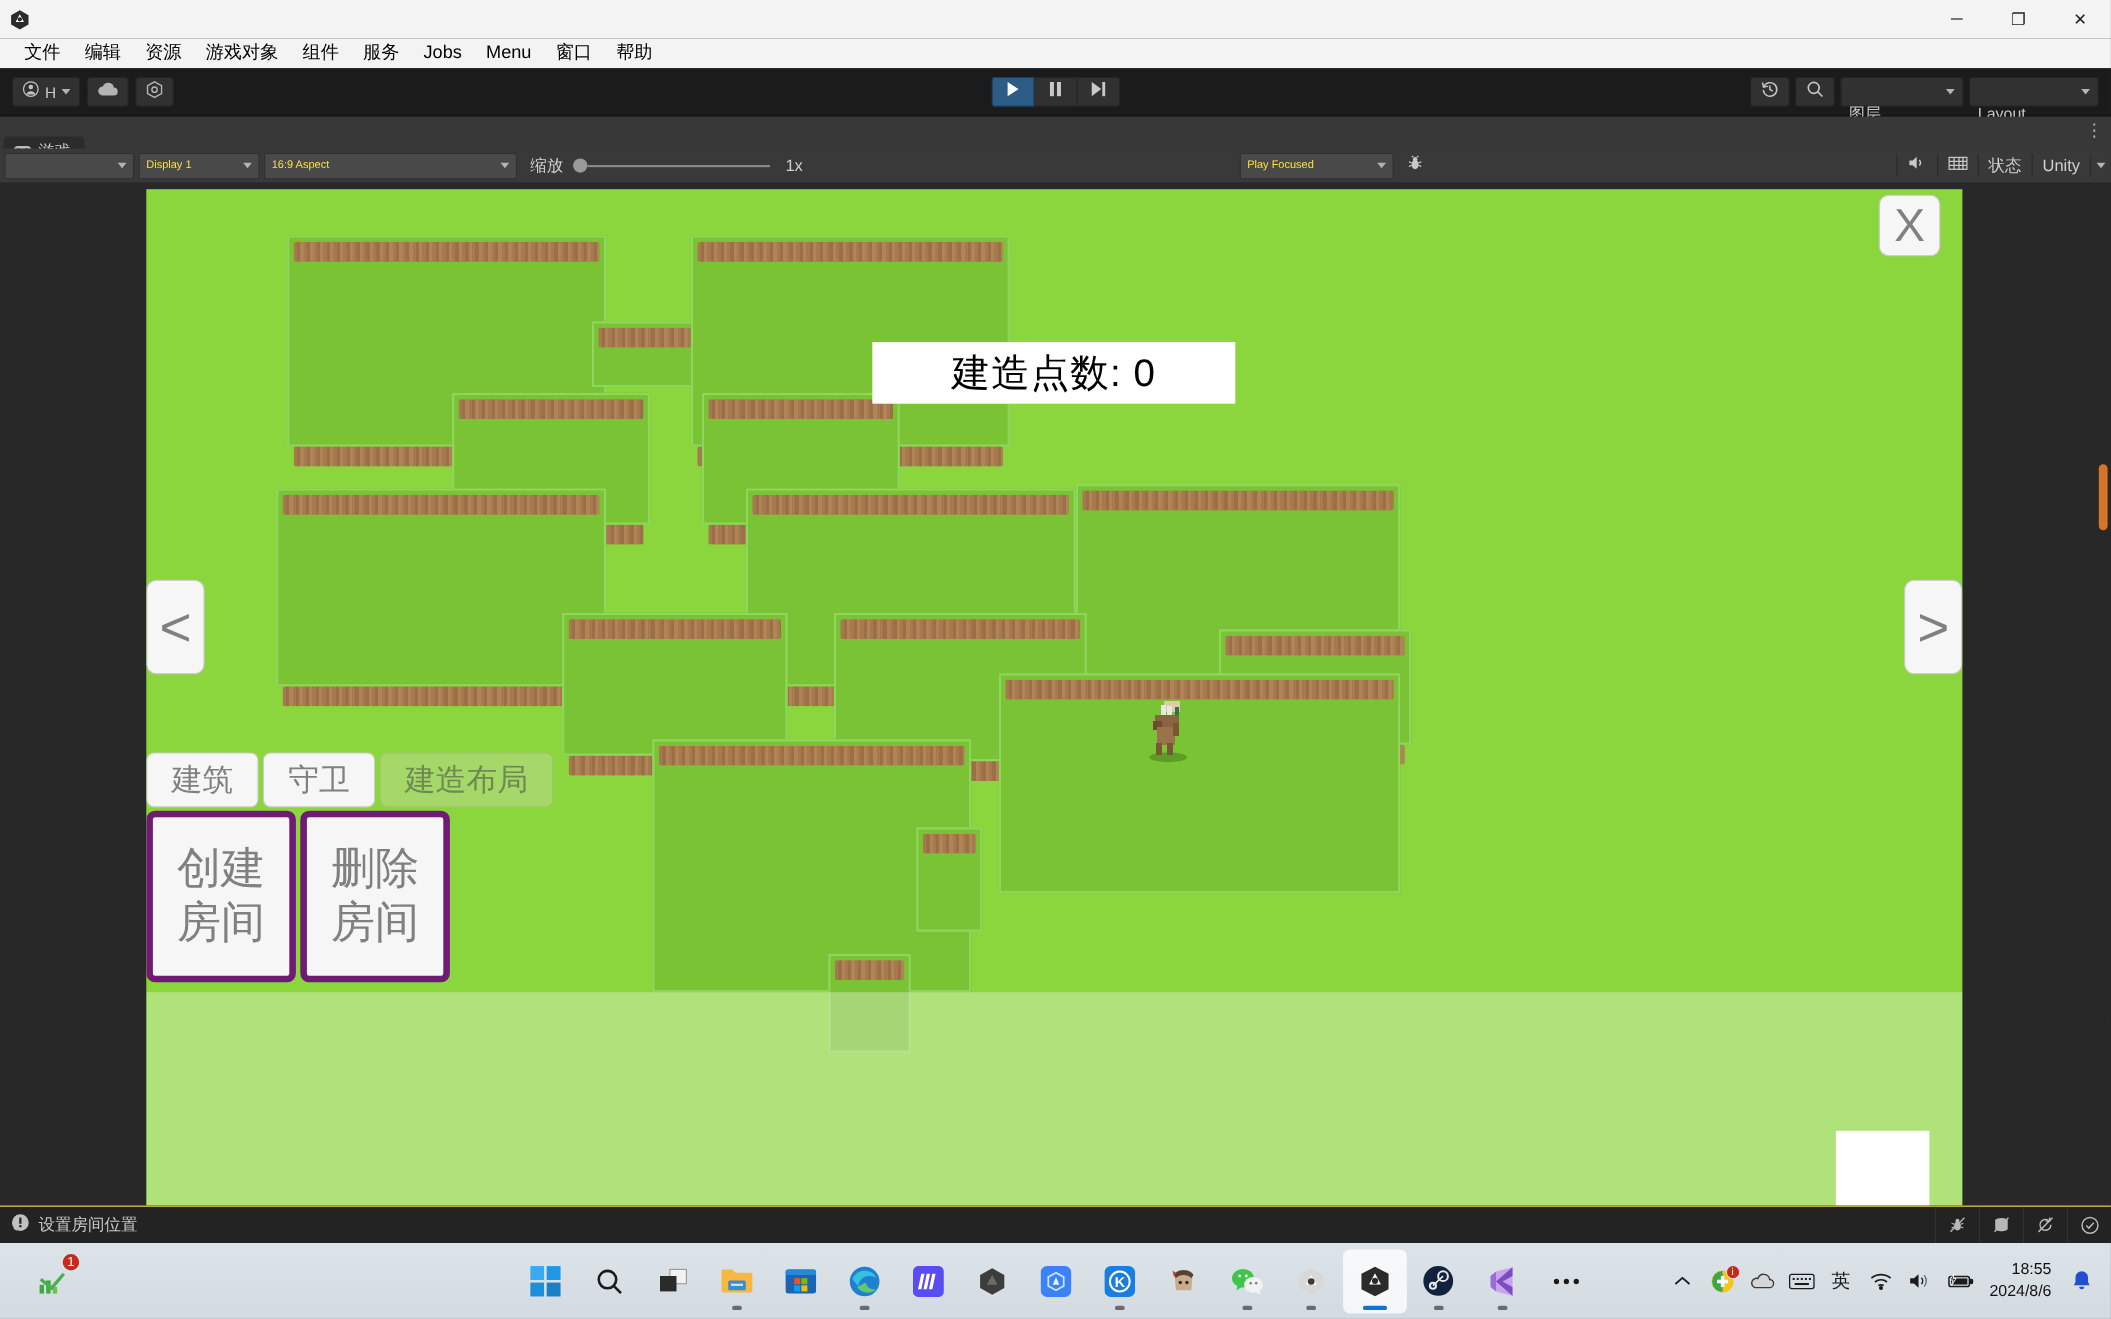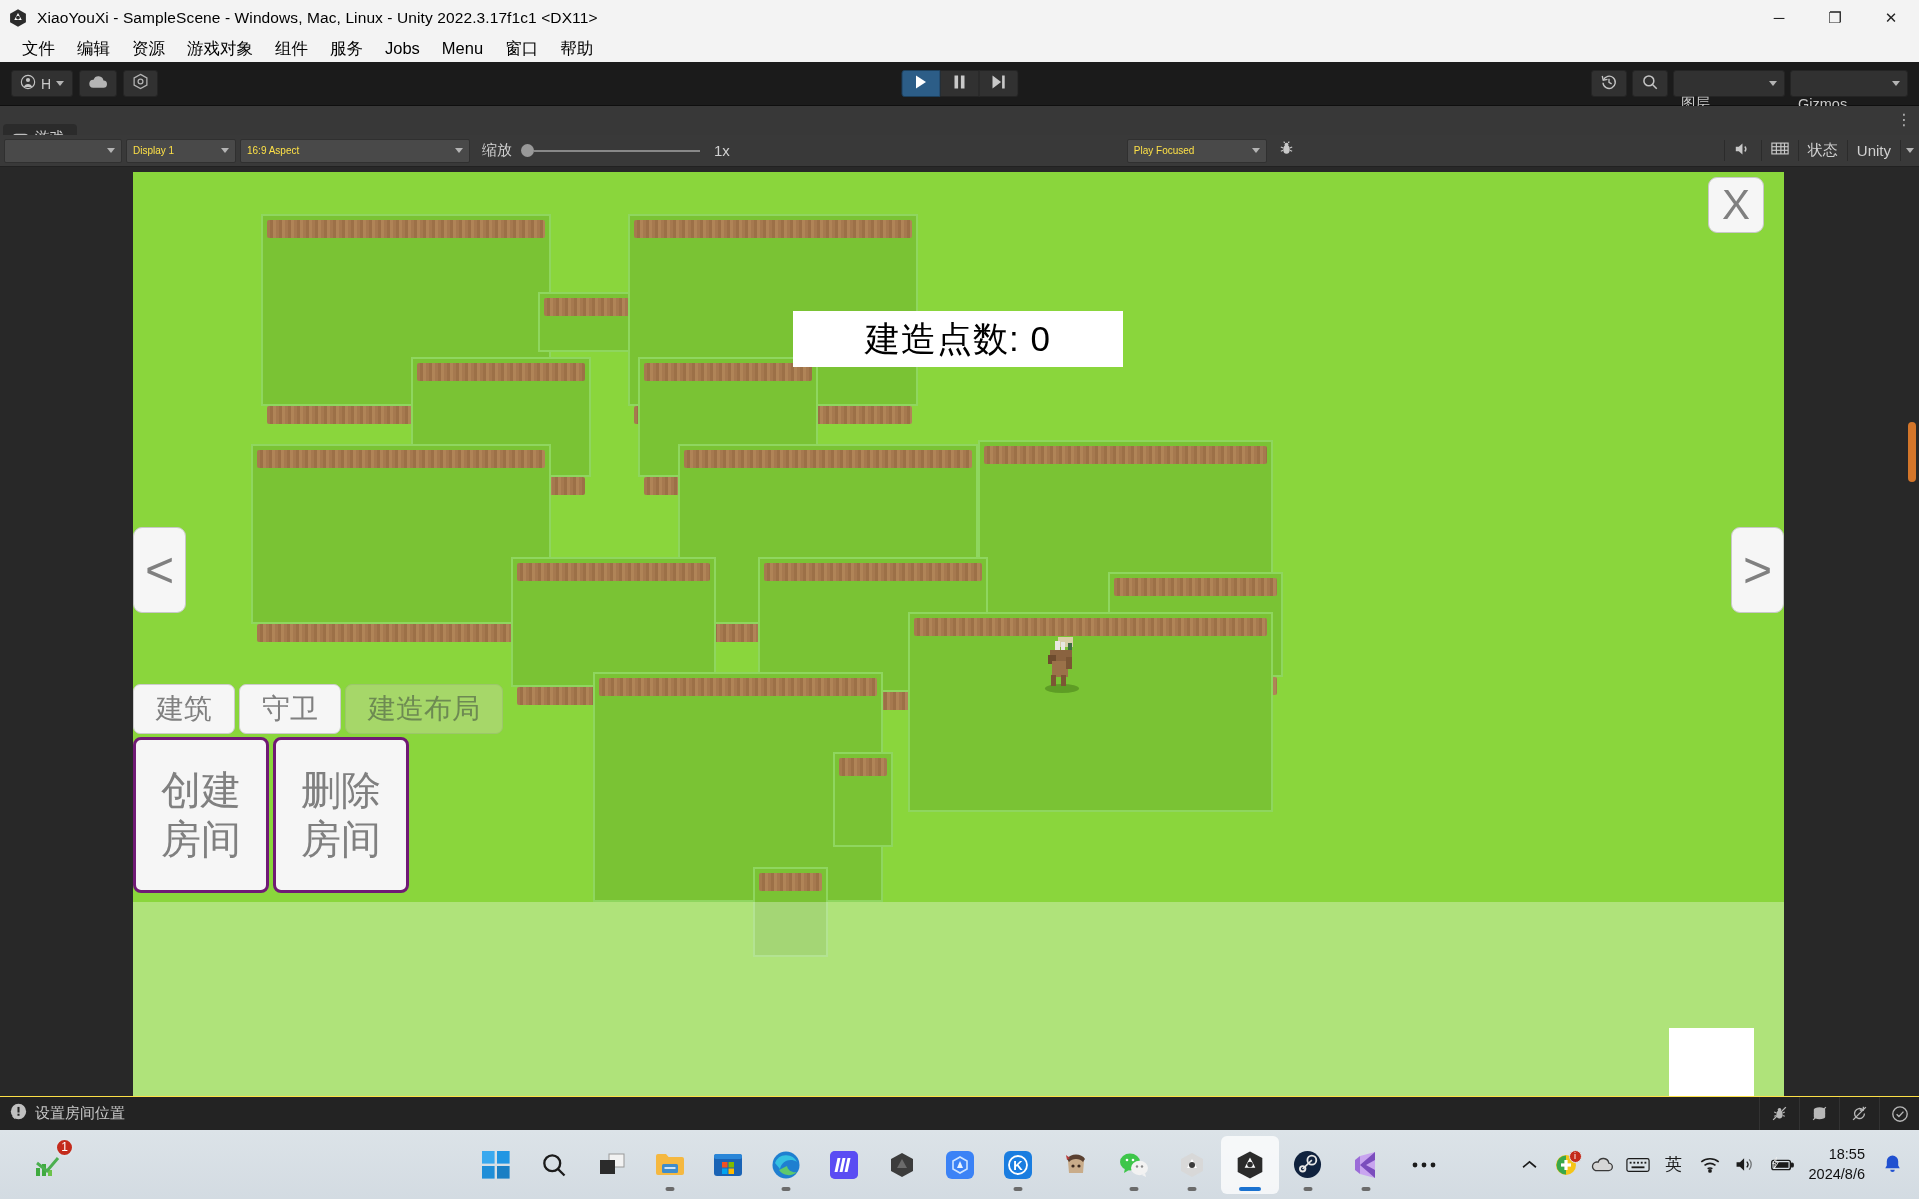--- a/index.html
+++ b/index.html
@@ -214,21 +214,21 @@
   }
   .tabbtn.active {
     background: rgba(175,215,120,0.75); border-color: #9cc76a;
     color: #6d8a52;
   }
   .room-btn-row {
     position: absolute; left: 0px; top: 565px; display: flex; gap: 4px;
   }
   .roombtn {
     width: 136px; height: 156px; background: #f6f6f6;
-    border: 3px solid #701a75; border-radius: 8px;
+    border: 6px solid #701a75; border-radius: 8px;
     display: flex; flex-direction: column; align-items: center;
     justify-content: center; color: #808080; font-size: 40px;
     line-height: 1.22;
   }
   .minimap-box {
     position: absolute; right: 30px; bottom: 0px;
     width: 85px; height: 72px; background: #ffffff;
   }
 
   
@@ -301,21 +301,20 @@
 <body>
 
 <div class="titlebar">
   <span class="titlebar-icon">
     <svg width="20" height="20" viewBox="0 0 24 24">
       <polygon points="12,1.5 21.5,7 21.5,17 12,22.5 2.5,17 2.5,7" fill="#2b2b2b"></polygon>
       <polygon points="12,6 16.5,14.5 7.5,14.5" fill="#ffffff"></polygon>
       <circle cx="12" cy="11.5" r="2.3" fill="#2b2b2b"></circle>
     </svg>
   </span>
-  <span class="titlebar-text">XiaoYouXi - SampleScene - Windows, Mac, Linux - Unity 2022.3.17f1c1 &lt;DX11&gt;</span>
   <div class="win-buttons">
     <div class="win-btn">─</div>
     <div class="win-btn">❐</div>
     <div class="win-btn close">✕</div>
   </div>
 </div>
 
 <div class="menubar">
   <div class="menu-item">文件</div>
   <div class="menu-item">编辑</div>
@@ -401,21 +400,21 @@
           <circle cx="10.5" cy="10.5" r="6.6"></circle>
             <line x1="15.3" y1="15.3" x2="21" y2="21"></line>
         </svg>
       </span>
     </div>
     <div class="tb-dropdown" style="min-width:112px">
       <span class="lbl">图层</span>
       <span class="caret"></span>
     </div>
     <div class="tb-dropdown" style="min-width:118px">
-      <span class="lbl">Gizmos</span>
+      <span class="lbl">Layout</span>
       <span class="caret"></span>
     </div>
   </div>
 </div>
 
 <div class="tabbar">
   <div class="tab">
     <span>
       <svg width="17" height="11" viewBox="0 0 20 12" fill="#bdbdbd">
         <rect x="0.5" y="1.5" width="19" height="9" rx="4.5"></rect>

